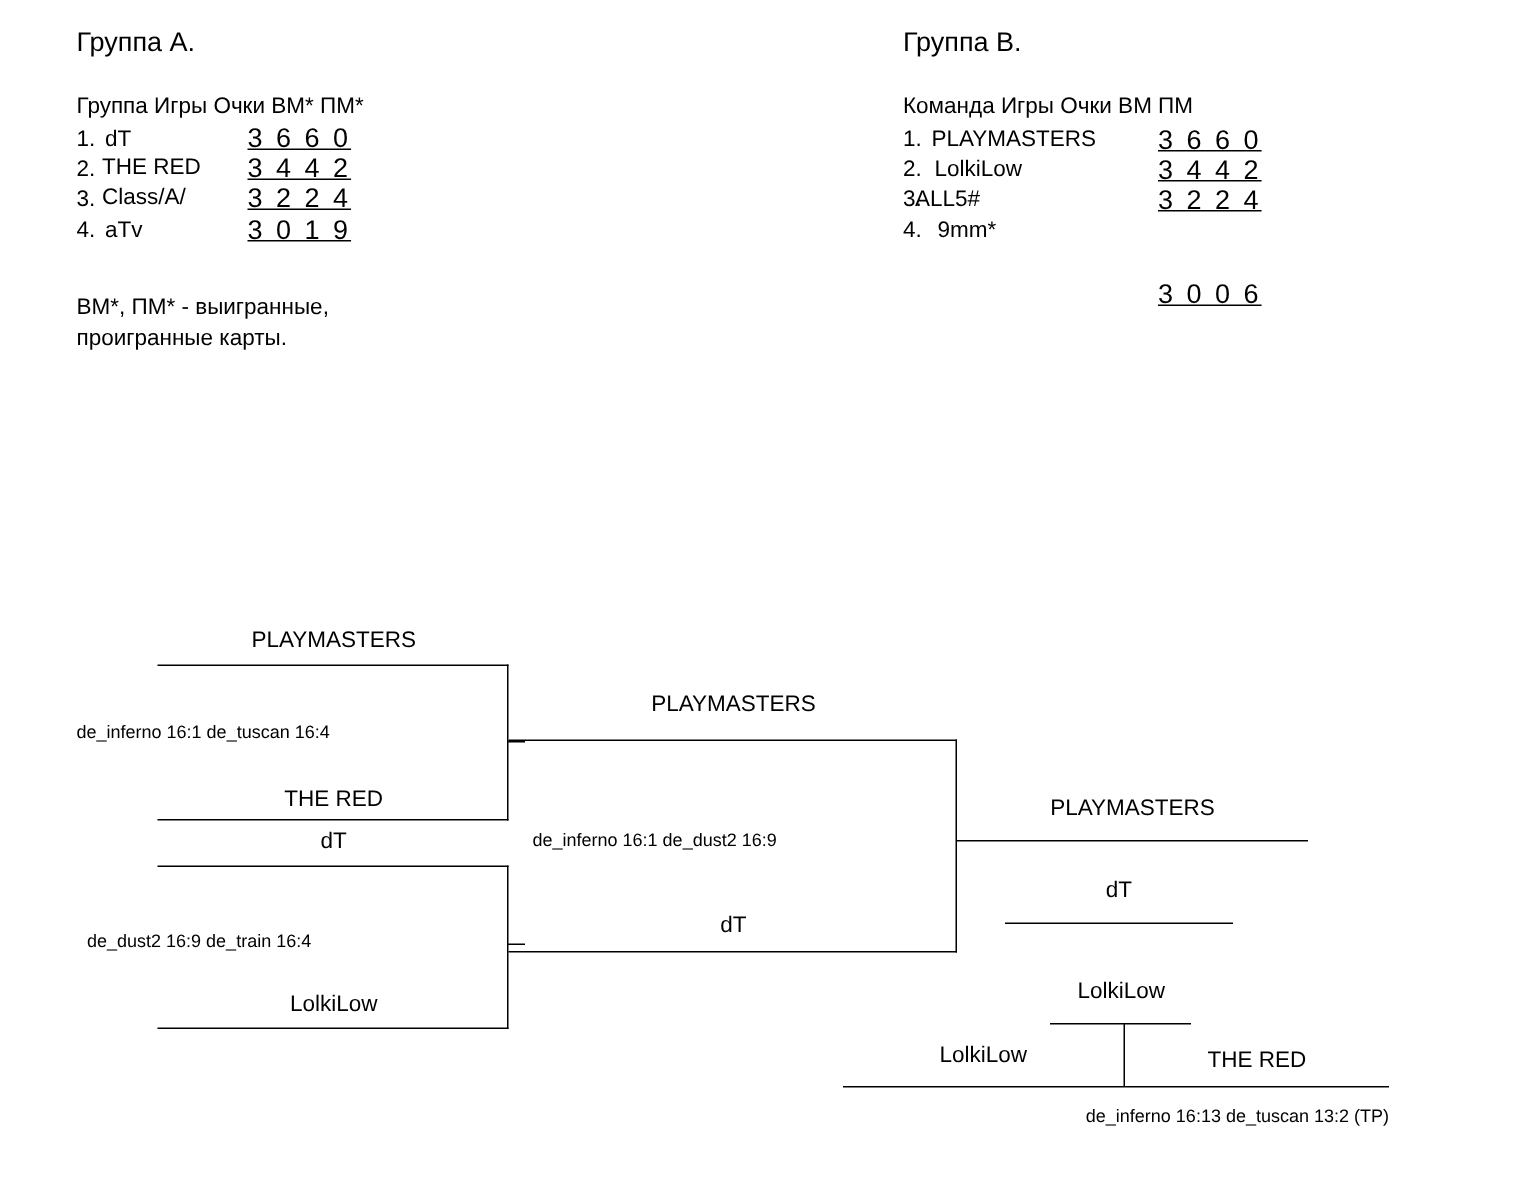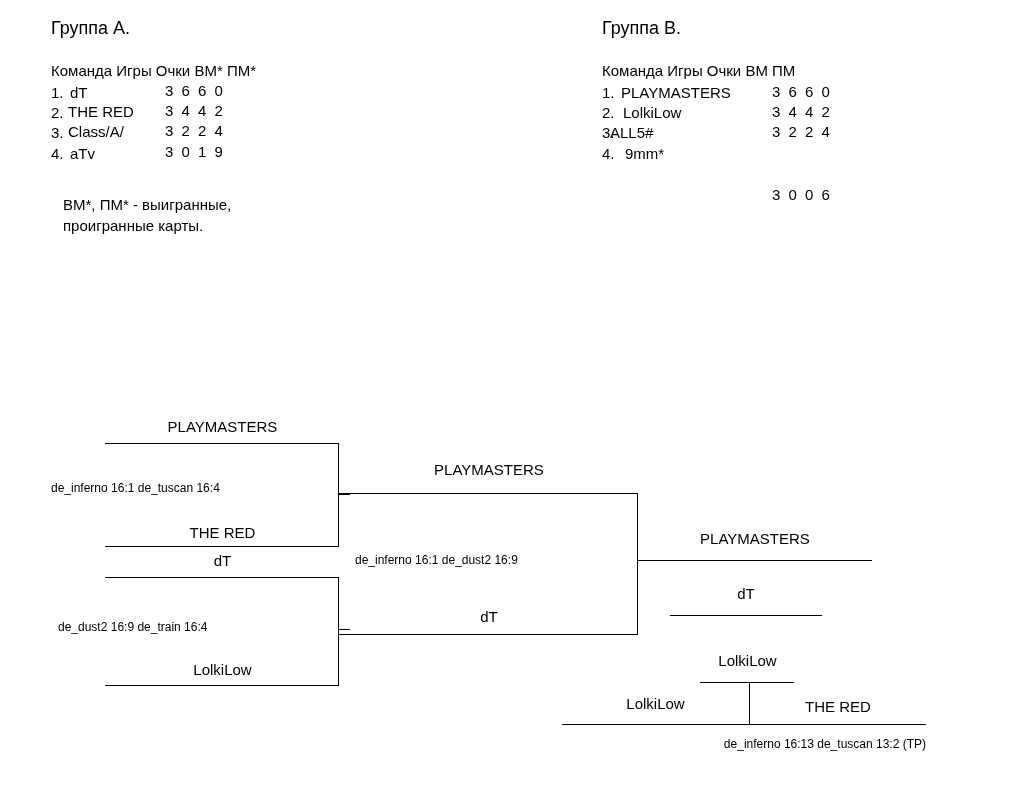--- a/index.html
+++ b/index.html
@@ -26,27 +26,27 @@
   .tbl-header {
     font-size: 15px;
   }
   .row-rank {
     font-size: 15px;
   }
   .row-team {
     font-size: 15px;
   }
   .row-stats {
-    font-size: 15px;
+    font-size: 18px;
     letter-spacing: 2px;
+    text-decoration: underline;
   }
   .note {
     font-size: 15px;
     line-height: 20px;
-    margin-left: 12px;
   }
 
   
   .hline {
     position: absolute;
     height: 0;
     border-top: 1.6px solid #000;
   }
   .vline {
     position: absolute;
@@ -63,21 +63,21 @@
     font-size: 12px;
     white-space: pre;
   }
   .center { text-align: center; }
 </style>
 </head>
 <body>
 
 <div class="abs group-title" style="left:51px; top:18px;">Группа А.</div>
 
-<div class="abs tbl-header" style="left:51px; top:62px;">Команда Игры Очки ВМ* ПМ*</div>
+<div class="abs tbl-header" style="left:51px; top:62px;">Группа Игры Очки ВМ* ПМ*</div>
 
 <div>
   <div class="abs row-rank" style="left:51px; top:84px;">1.</div>
   <div class="abs row-team" style="left:70px; top:84px;">dT</div>
   <div class="abs row-stats" style="left:165px; top:82px;">3 6 6 0</div>
 
   <div class="abs row-rank" style="left:51px; top:104px;">2.</div>
   <div class="abs row-team" style="left:68px; top:103px;">THE RED</div>
   <div class="abs row-stats" style="left:165px; top:102px;">3 4 4 2</div>
 

